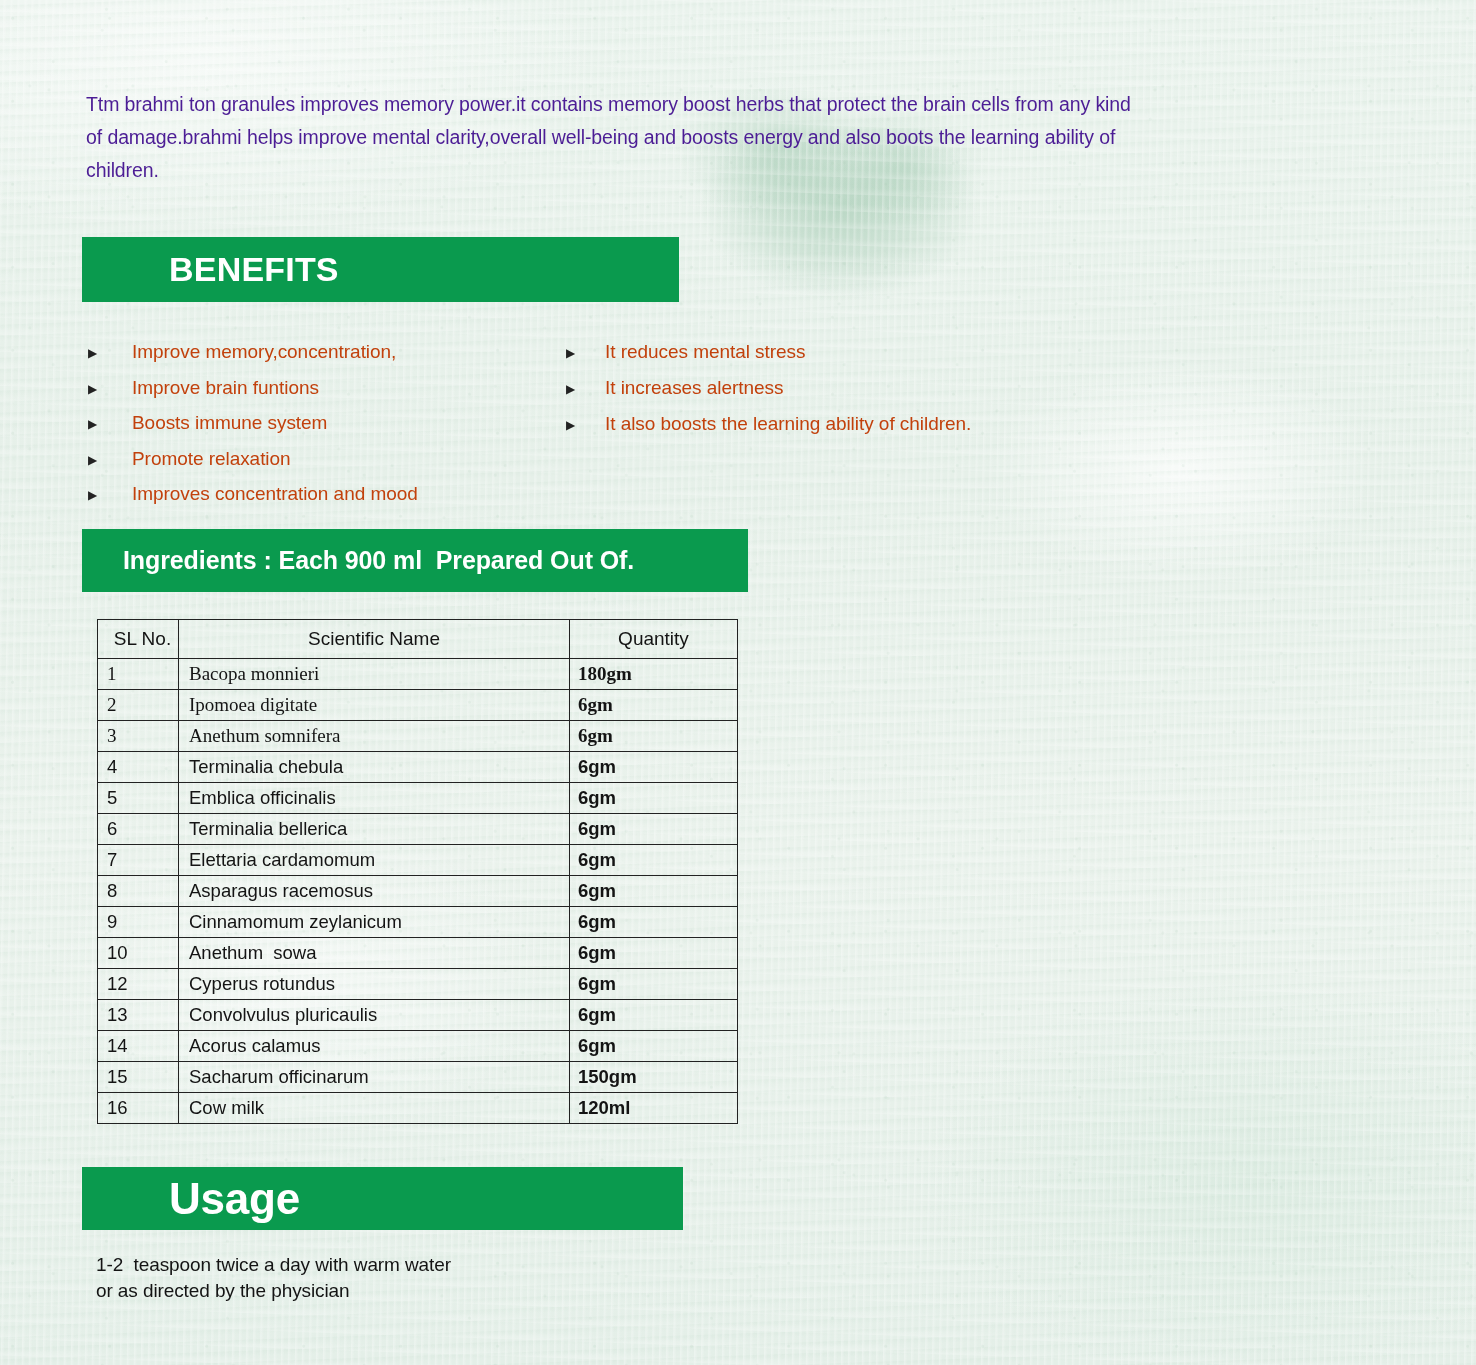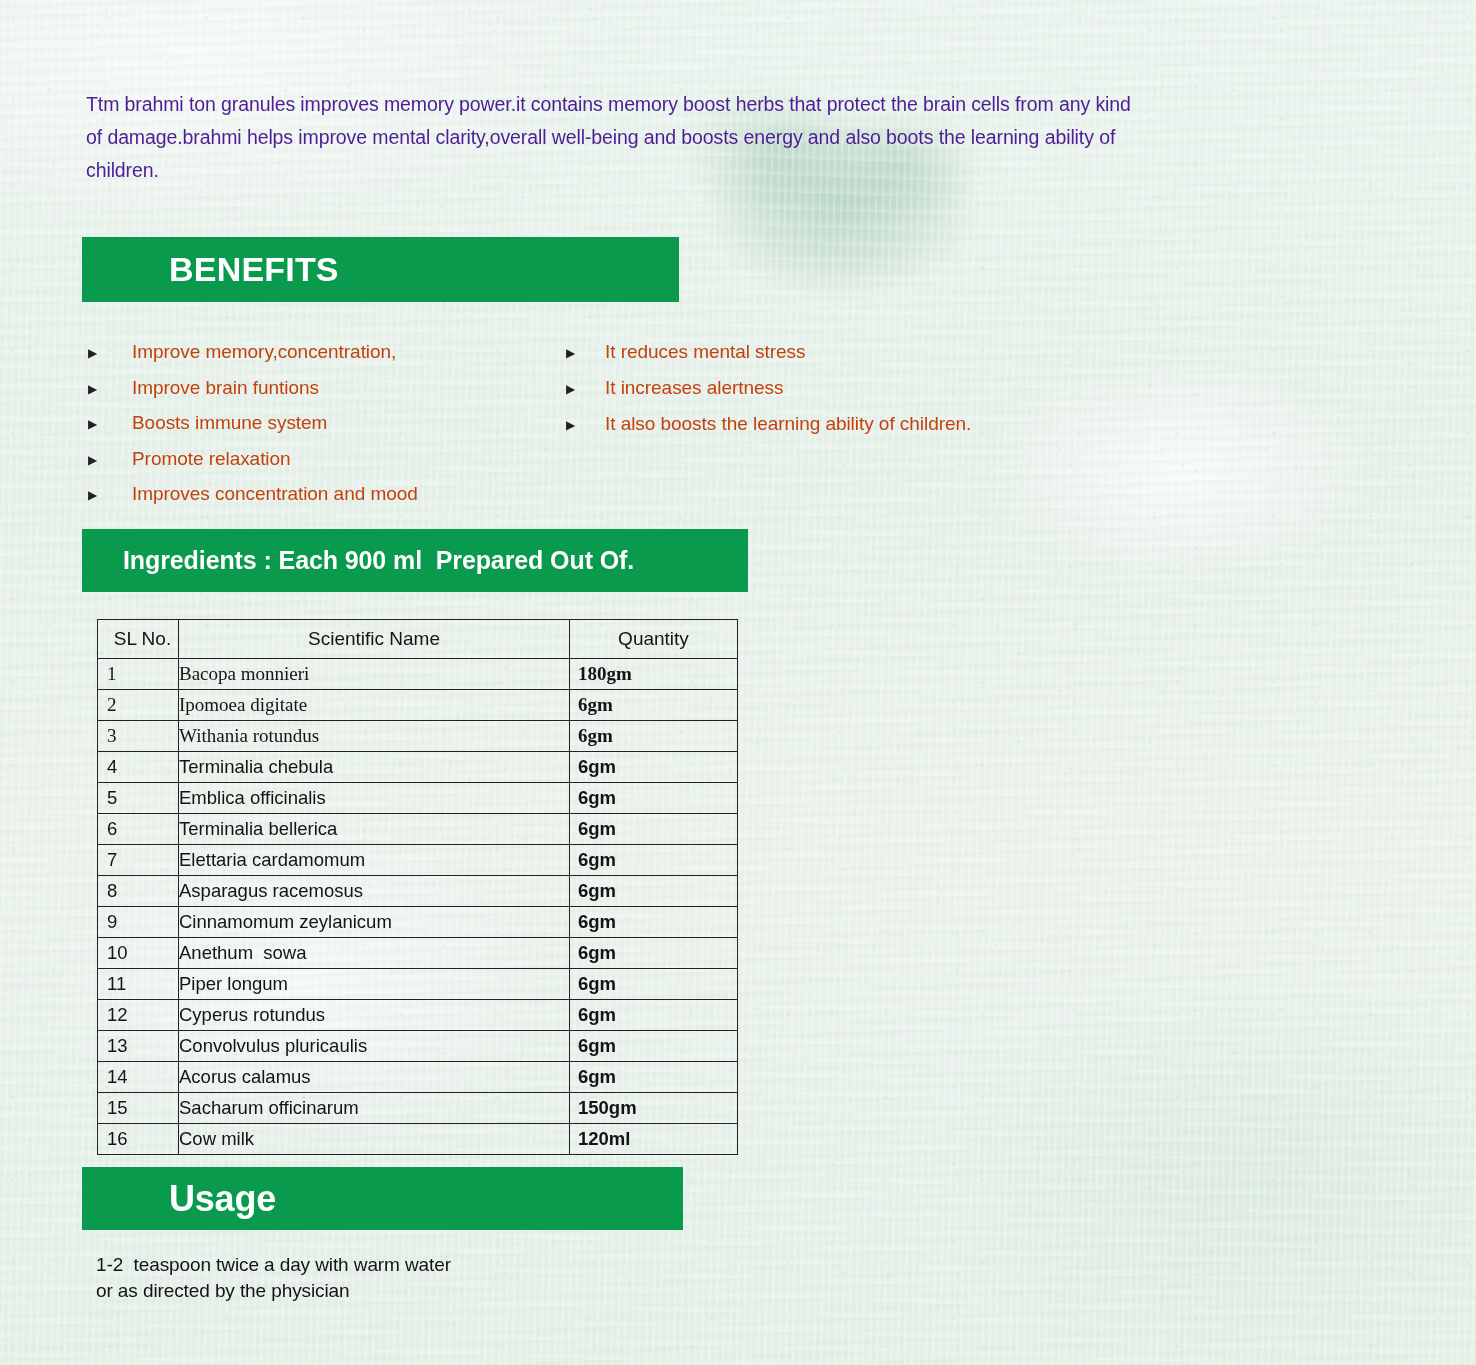--- a/index.html
+++ b/index.html
@@ -110,21 +110,21 @@
     white-space: pre;
   }
   .banner-usage {
     left: 82px;
     top: 1167px;
     width: 576px;
     height: 63px;
   }
   .banner-usage .banner-text {
     margin-left: 62px;
-    font-size: 36px;
+    font-size: 44px;
     font-weight: bold;
     letter-spacing: -0.2px;
   }
 
   
   .bullet-col {
     position: absolute;
     font-size: 19px;
     line-height: 31.5px;
   }
@@ -186,21 +186,21 @@
   #ingredients-table thead th.th-sl { text-align: center; padding-left: 9px; }
 
   #ingredients-table tbody td {
     height: 30px;
     font-size: 18.5px;
     color: #141414;
     vertical-align: middle;
     white-space: pre;
   }
   #ingredients-table tbody td.cell-sl   { padding-left: 9px; }
-  #ingredients-table tbody td.cell-name { }
+  #ingredients-table tbody td.cell-name { padding-left: 10px; }
   #ingredients-table tbody td.cell-qty  { padding-left: 8px; font-weight: bold; }
 
   
   #ingredients-table tbody tr.serif-row td {
     font-family: "Liberation Serif", serif;
     font-size: 19px;
   }
 
   
   .usage-text {
@@ -289,21 +289,21 @@
           <td class="cell-name">Bacopa monnieri</td>
           <td class="cell-qty">180gm</td>
         </tr>
         <tr class="serif-row">
           <td class="cell-sl">2</td>
           <td class="cell-name">Ipomoea digitate</td>
           <td class="cell-qty">6gm</td>
         </tr>
         <tr class="serif-row">
           <td class="cell-sl">3</td>
-          <td class="cell-name">Withania rotundus</td>
+          <td class="cell-name">Anethum somnifera</td>
           <td class="cell-qty">6gm</td>
         </tr>
         <tr>
           <td class="cell-sl">4</td>
           <td class="cell-name">Terminalia chebula</td>
           <td class="cell-qty">6gm</td>
         </tr>
         <tr>
           <td class="cell-sl">5</td>
           <td class="cell-name">Emblica officinalis</td>
@@ -325,25 +325,20 @@
           <td class="cell-qty">6gm</td>
         </tr>
         <tr>
           <td class="cell-sl">9</td>
           <td class="cell-name">Cinnamomum zeylanicum</td>
           <td class="cell-qty">6gm</td>
         </tr>
         <tr>
           <td class="cell-sl">10</td>
           <td class="cell-name">Anethum  sowa</td>
-          <td class="cell-qty">6gm</td>
-        </tr>
-        <tr>
-          <td class="cell-sl">11</td>
-          <td class="cell-name">Piper longum</td>
           <td class="cell-qty">6gm</td>
         </tr>
         <tr>
           <td class="cell-sl">12</td>
           <td class="cell-name">Cyperus rotundus</td>
           <td class="cell-qty">6gm</td>
         </tr>
         <tr>
           <td class="cell-sl">13</td>
           <td class="cell-name">Convolvulus pluricaulis</td>

